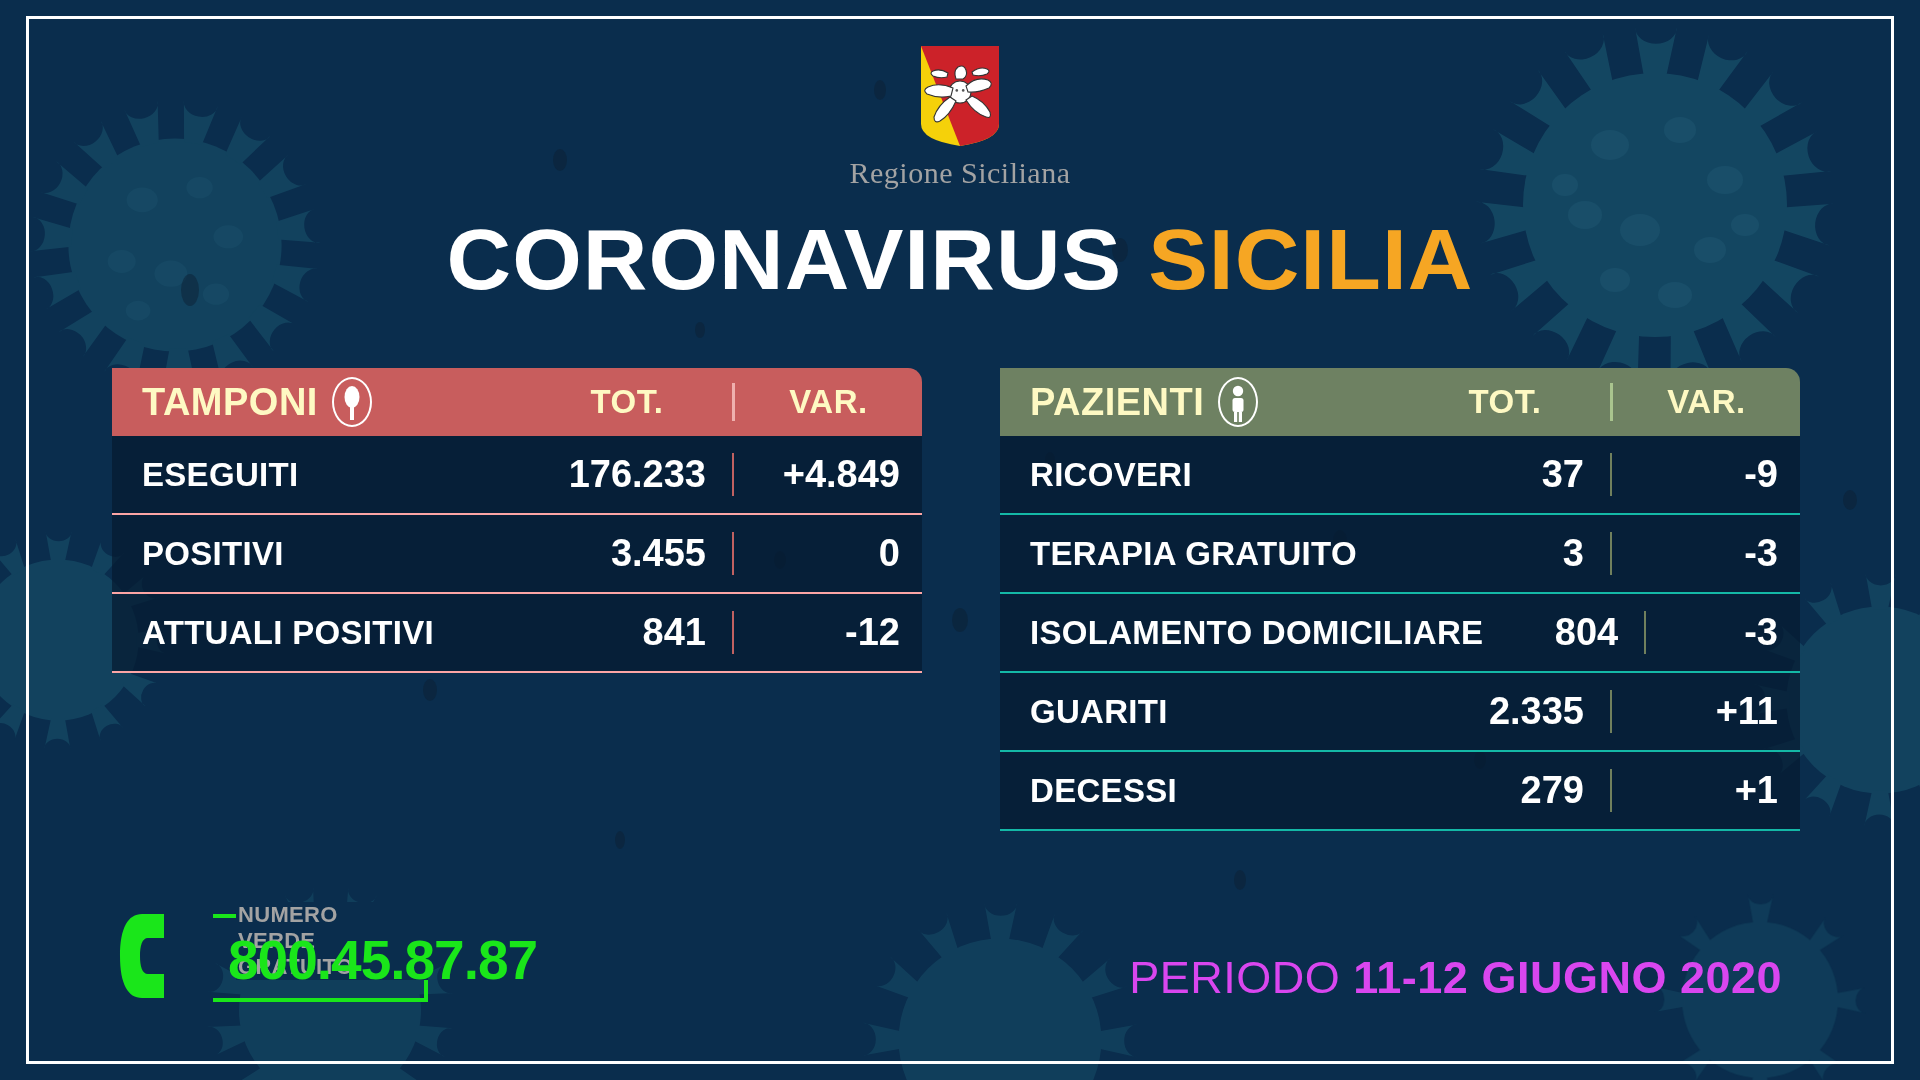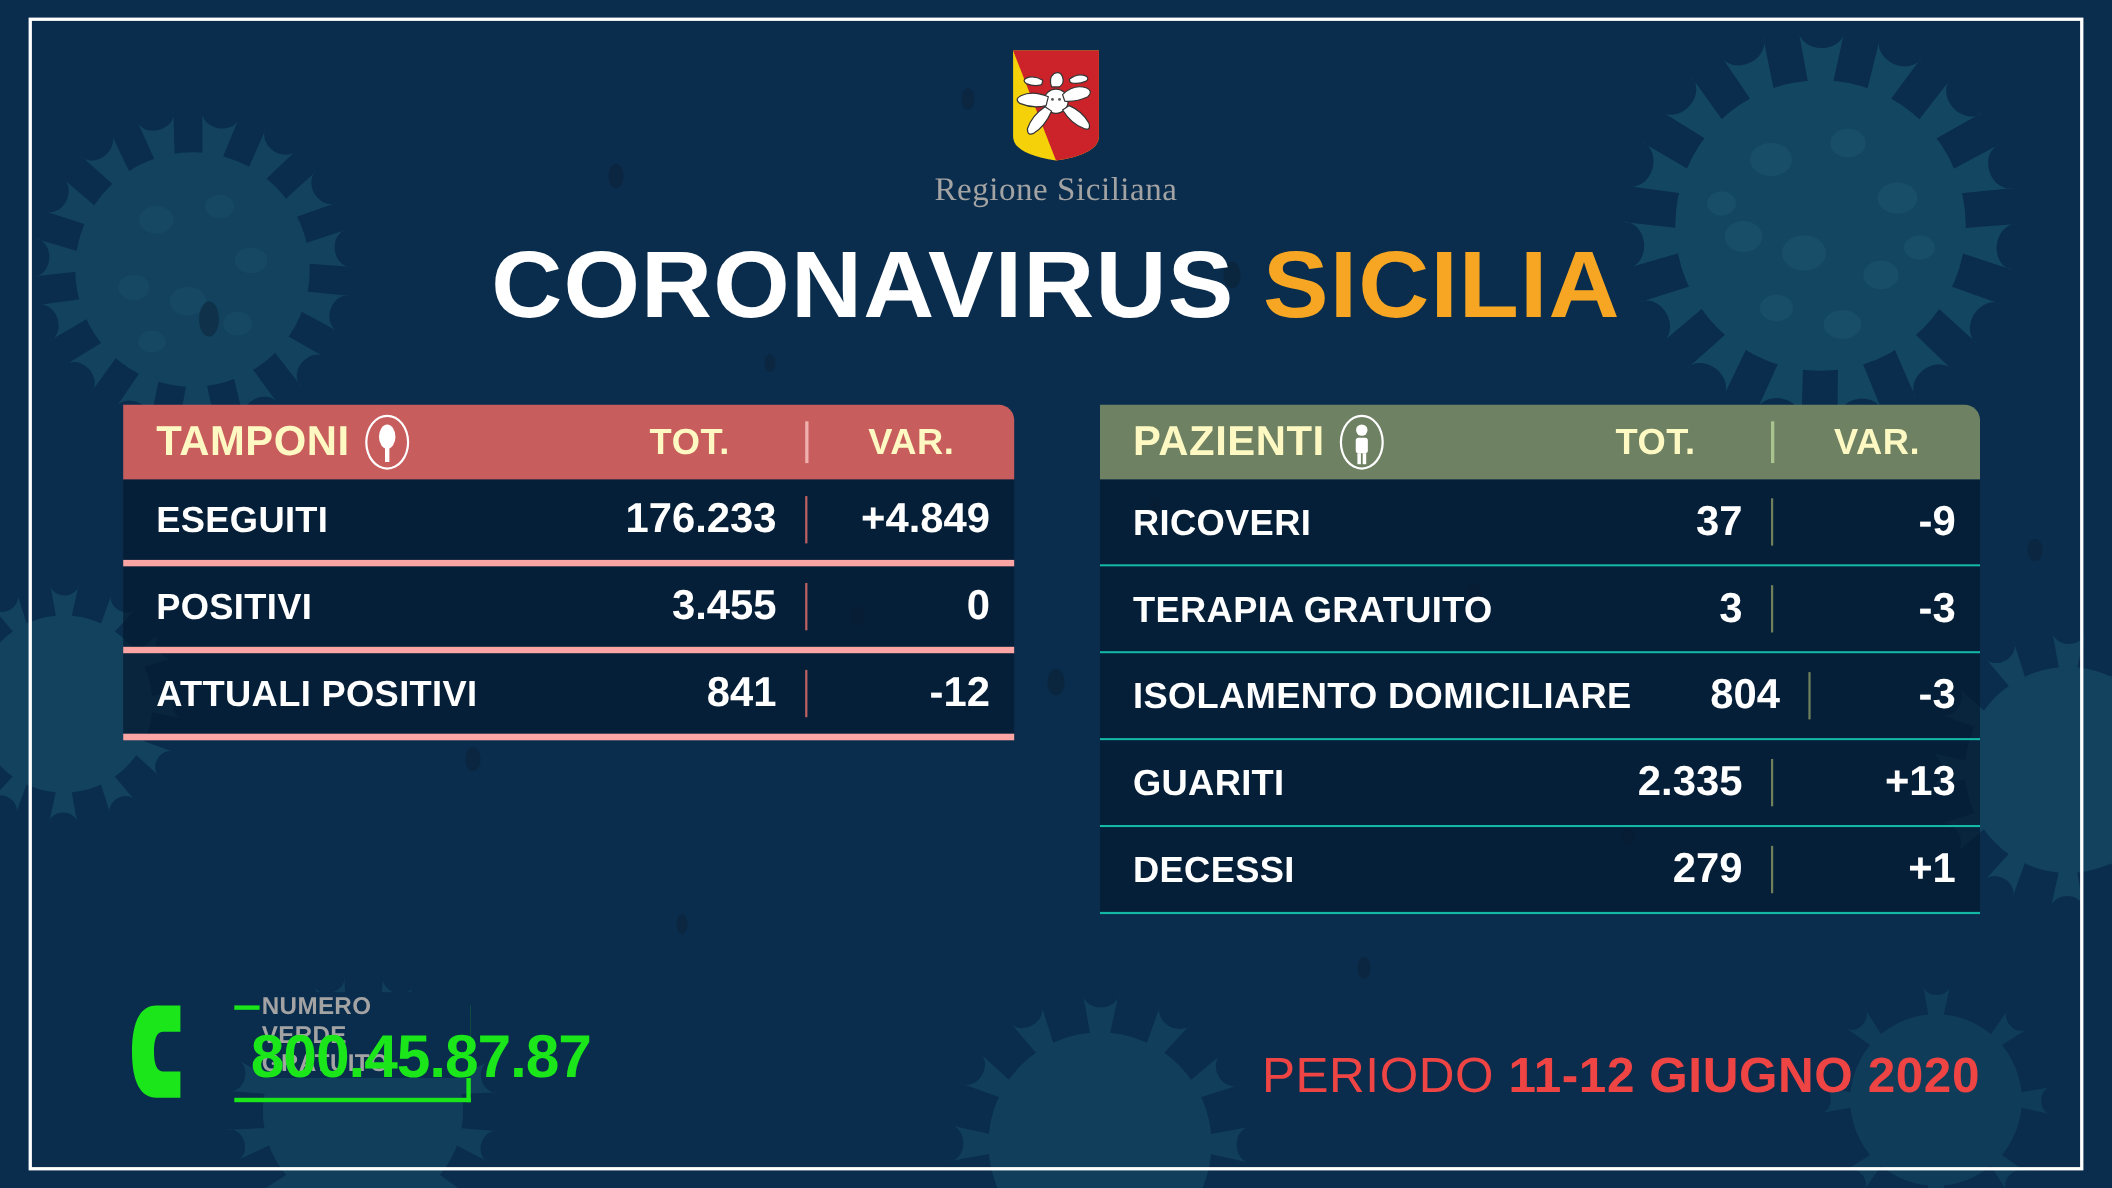--- a/index.html
+++ b/index.html
@@ -118,21 +118,21 @@
     border-radius: 50%;
   }
 
   .trow {
     display: flex;
     align-items: center;
     height: 79px;
     color: #ffffff;
     background: rgba(5, 26, 48, .72);
   }
-  #panel-left .trow  { border-bottom: 6px solid #fca5a5; }
+  #panel-left .trow  { border-bottom: 2px solid #fca5a5; }
   #panel-right .trow { border-bottom: 2px solid #14b8a6; }
 
   .trow .label {
     flex: 1;
     padding-left: 30px;
     font-size: 33px;
     font-weight: bold;
     letter-spacing: .3px;
     white-space: nowrap;
   }
@@ -191,23 +191,23 @@
     color: #1ae61a;
     font-size: 55px;
     font-weight: bold;
     letter-spacing: -1px;
     z-index: 3;
   }
 
   
   #period {
     position: absolute;
-    right: 120px;
+    right: 138px;
     top: 952px;
-    color: #ef4444;
+    color: #d946ef;
     font-size: 45px;
     letter-spacing: .5px;
     white-space: nowrap;
   }
   #period .light { font-weight: normal; }
   #period .bold  { font-weight: bold; }
 </style>
 </head>
 <body>
 
@@ -671,21 +671,21 @@
       <div class="var">-3</div>
     </div>
     <div class="trow">
       <div class="label">ISOLAMENTO DOMICILIARE</div>
       <div class="tot">804</div>
       <div class="var">-3</div>
     </div>
     <div class="trow">
       <div class="label">GUARITI</div>
       <div class="tot">2.335</div>
-      <div class="var">+13</div>
+      <div class="var">+11</div>
     </div>
     <div class="trow">
       <div class="label">DECESSI</div>
       <div class="tot">279</div>
       <div class="var">+1</div>
     </div>
   </div>
 
   <div id="greenbox">
     <div id="gb-border"></div>

